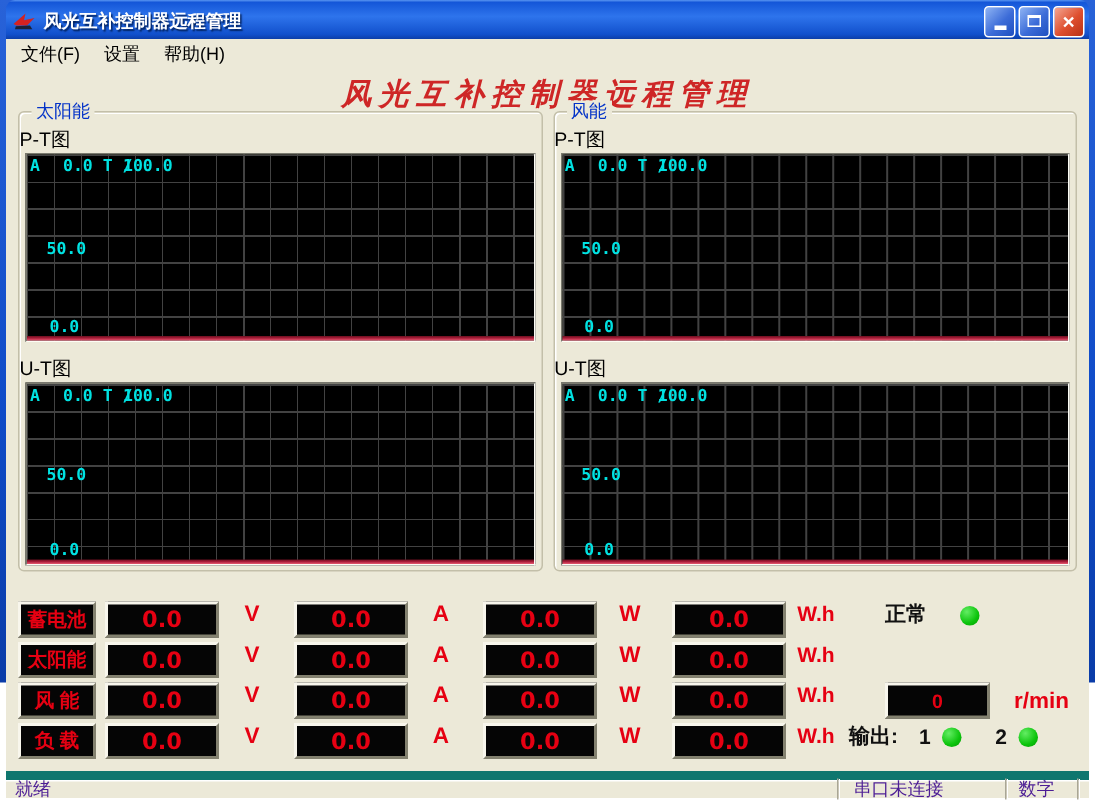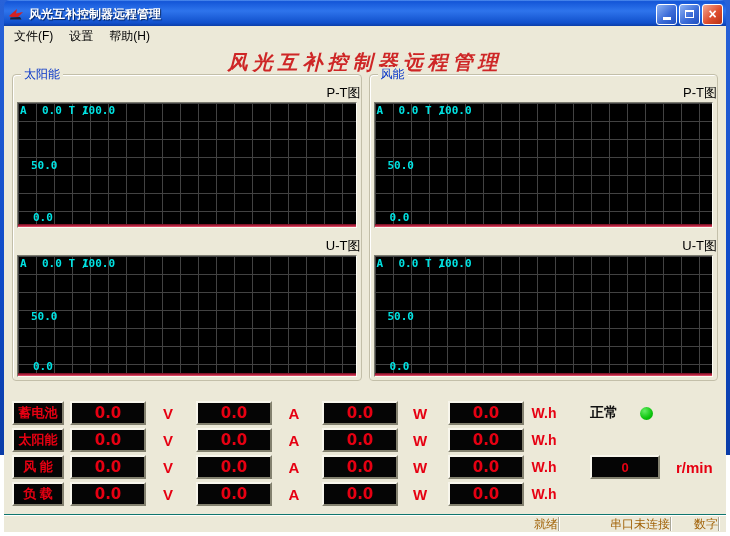--- a/index.html
+++ b/index.html
@@ -46,64 +46,64 @@
   
   .groups { display:flex; gap:7px; padding:0 8px; height:307px; margin-top:1px; }
   .group {
     flex:1; position:relative; border:1px solid #C3BFA9; border-radius:4px;
     box-shadow: inset 1px 1px 0 #fff;
   }
   .legend {
     position:absolute; top:-8px; left:8px; background:#ECE9D8; padding:0 3px;
     color:#0433C8; font-size:12px; line-height:14px;
   }
-  .chart-title { text-align:right; font-size:13px; color:#000; margin-top:9px; height:16px; }
+  .chart-title { text-align:left; font-size:13px; color:#000; margin-top:9px; height:16px; }
   .chart {
     margin:2px 4px 0; height:126px; position:relative;
     background-color:#000;
     background-image:
       repeating-linear-gradient(to right, #424242 0 1px, transparent 1px 18px),
       repeating-linear-gradient(to bottom, #424242 0 1px, transparent 1px 18px);
     border:1px solid; border-color:#7A7A6F #FDFDF5 #FDFDF5 #7A7A6F;
   }
   .chart.c2 { height:122px; }
   .cl { position:absolute; color:#00E2E2; font-family:"DejaVu Sans Mono", monospace; font-weight:bold; font-size:11px; line-height:12px; }
   .cl.corner { left:2px; top:2px; }
   .cl.range  { left:24px; top:2px; }
   .cl.max    { left:64px; top:2px; }
   .cl.mid    { left:13px; top:46%; }
   .cl.min    { left:15px; bottom:3px; }
   .xaxis { position:absolute; left:0; right:0; bottom:0; height:3px;
     background: linear-gradient(180deg,#6B0F1F 0%,#A81C38 45%,#E85A72 100%); }
 
   
   .readouts { margin-top:20px; padding:0 8px; }
-  .ro-row { display:flex; align-items:center; height:24px; margin-bottom:3px; }
+  .ro-row { display:flex; align-items:flex-start; height:24px; margin-bottom:3px; }
   .lcd {
     background:#050505; border:2px solid; border-color:#F8F6EC #83816F #83816F #F8F6EC;
     display:flex; align-items:center; justify-content:center;
     color:#E60012; font-weight:bold;
   }
   .ro-label { width:52px; height:24px; font-size:13px; letter-spacing:0; flex:0 0 auto; }
   .ro-value { width:76px; height:24px; margin-left:6px; font-size:15px; font-family:"DejaVu Sans", sans-serif; flex:0 0 auto; }
   .ro-unit  { width:44px; text-align:center; color:#E60012; font-weight:bold; font-size:15px; flex:0 0 auto; }
   .ro-unit.wh { width:40px; font-size:14px; }
   .ro-right { flex:1; display:flex; align-items:center; padding-left:26px; }
 
   .led { width:13px; height:13px; border-radius:50%;
     background: radial-gradient(circle at 35% 30%, #63ED63, #0CC40C 60%, #049A04);
     flex:0 0 auto; }
   .blk { color:#111; font-weight:bold; font-size:14px; }
   .fan-box { width:70px; height:24px; font-size:13px; }
   .rpm { color:#E60012; font-weight:bold; font-size:15px; margin-left:16px; }
   .out-num { margin:0 8px 0 14px; }
 
   
-  .statusbar { height:18px; display:flex; align-items:center; font-size:12px; color:#a16207;
-    border-top:1px solid #0f766e; box-shadow: inset 0 1px 0 #fff; background:#ECE9D8;text-align:right; }
+  .statusbar { height:18px; display:flex; align-items:center; font-size:12px; color:#4c1d95;
+    border-top:6px solid #0f766e; box-shadow: inset 0 1px 0 #fff; background:#ECE9D8; }
   .sb-panel { height:14px; line-height:14px; }
   .sb-ready { flex:1; padding-left:6px; }
   .sb-serial { width:112px; border-left:1px solid #A9A696; box-shadow:inset 1px 0 0 #fff; padding-left:10px; }
   .sb-num { width:48px; border-left:1px solid #A9A696; box-shadow:inset 1px 0 0 #fff; padding-left:8px; }
   .sb-end { width:8px; border-left:1px solid #A9A696; box-shadow:inset 1px 0 0 #fff; }
 </style>
 </head>
 <body>
 
 <div class="window">
@@ -238,20 +238,27 @@
         <div class="ro-row">
           <div class="lcd ro-label">负 载</div>
           <div class="lcd ro-value">0.0</div>
           <span class="ro-unit">V</span>
           <div class="lcd ro-value">0.0</div>
           <span class="ro-unit">A</span>
           <div class="lcd ro-value">0.0</div>
           <span class="ro-unit">W</span>
           <div class="lcd ro-value">0.0</div>
           <span class="ro-unit wh">W.h</span>
+          <div class="ro-right" style="padding-left:2px;">
+            <span class="blk">输出:</span>
+            <span class="blk out-num">1</span>
+            <span class="led"></span>
+            <span class="blk out-num" style="margin-left:22px;">2</span>
+            <span class="led"></span>
+          </div>
         </div>
 
       </div>
     </div>
 
     <div class="statusbar">
       <div class="sb-panel sb-ready">就绪</div>
       <div class="sb-panel sb-serial">串口未连接</div>
       <div class="sb-panel sb-num">数字</div>
       <div class="sb-panel sb-end"></div>

